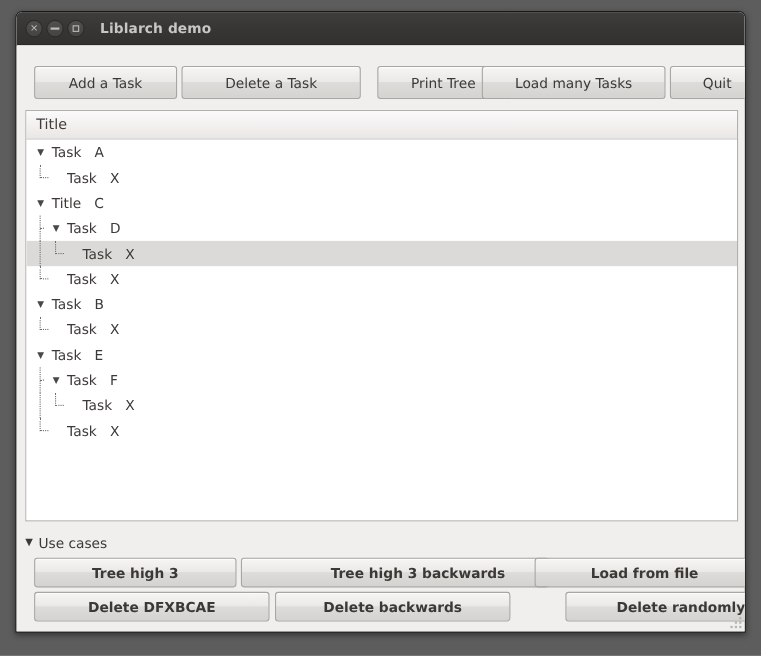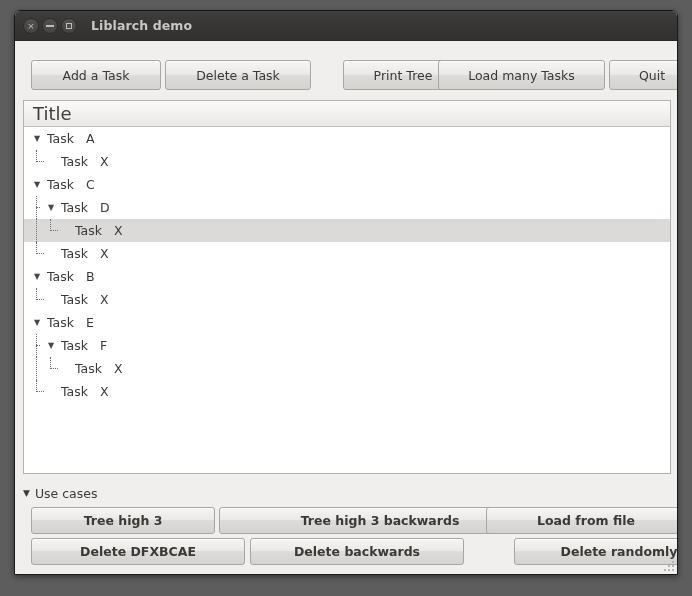--- a/index.html
+++ b/index.html
@@ -137,21 +137,21 @@
   }
   #treehead {
     height: 26px;
     background: linear-gradient(to bottom, #fbfafa 0%, #f2f0ef 55%, #e9e7e5 100%);
     border-bottom: 1px solid #c3c0bd;
     box-sizing: border-box;
     display: flex;
     align-items: center;
   }
   #treehead .colname {
-    font-size: 18px;
+    font-size: 13px;
     color: #3f3c39;
     padding-left: 9px;
   }
   #treebody {
     position: relative;
     background: #ffffff;
     height: 346px;
   }
   .trow {
     position: relative;
@@ -273,21 +273,21 @@
     <div class="winbtn">
       <span class="sq"></span>
     </div>
     <div id="window-title">Liblarch demo</div>
   </div>
 
   <div id="content">
 
     <div id="toolbar">
         <div class="gbtn" style="left: 8px; width: 130px;">Add a Task</div>
-        <div class="gbtn" style="left: 142px; width: 146px;">Delete a Task</div>
+        <div class="gbtn" style="left: 142px; width: 163px;">Delete a Task</div>
         <div class="gbtn" style="left: 291px; width: 120px; margin-left: 29px;">Print Tree</div>
         <div class="gbtn" style="left: 415px; width: 167px;">Load many Tasks</div>
         <div class="gbtn" style="left: 586px; width: 86px;">Quit</div>
       </div>
 
     <div id="treeframe">
       <div id="treehead">
         <span class="colname">Title</span>
       </div>
       <div id="treebody">
@@ -301,21 +301,21 @@
             <span class="treeline">
               <span class="vhalf"></span>
               <span class="hline"></span>
             </span>
             <span class="expander"></span>
             <span class="tlabel">Task   X</span>
           </div>
           <div class="trow">
             <span class="indent" style="width: 6px;"></span>
             <span class="expander">▼</span>
-            <span class="tlabel">Task   C</span>
+            <span class="tlabel">Title   C</span>
           </div>
           <div class="trow">
             <span class="indent" style="width: 6px;"></span>
             <span class="treeline">
               <span class="vline"></span>
               <span class="hline" style="width: 4px;"></span>
             </span>
             <span class="expander">▼</span>
             <span class="tlabel">Task   D</span>
           </div>

